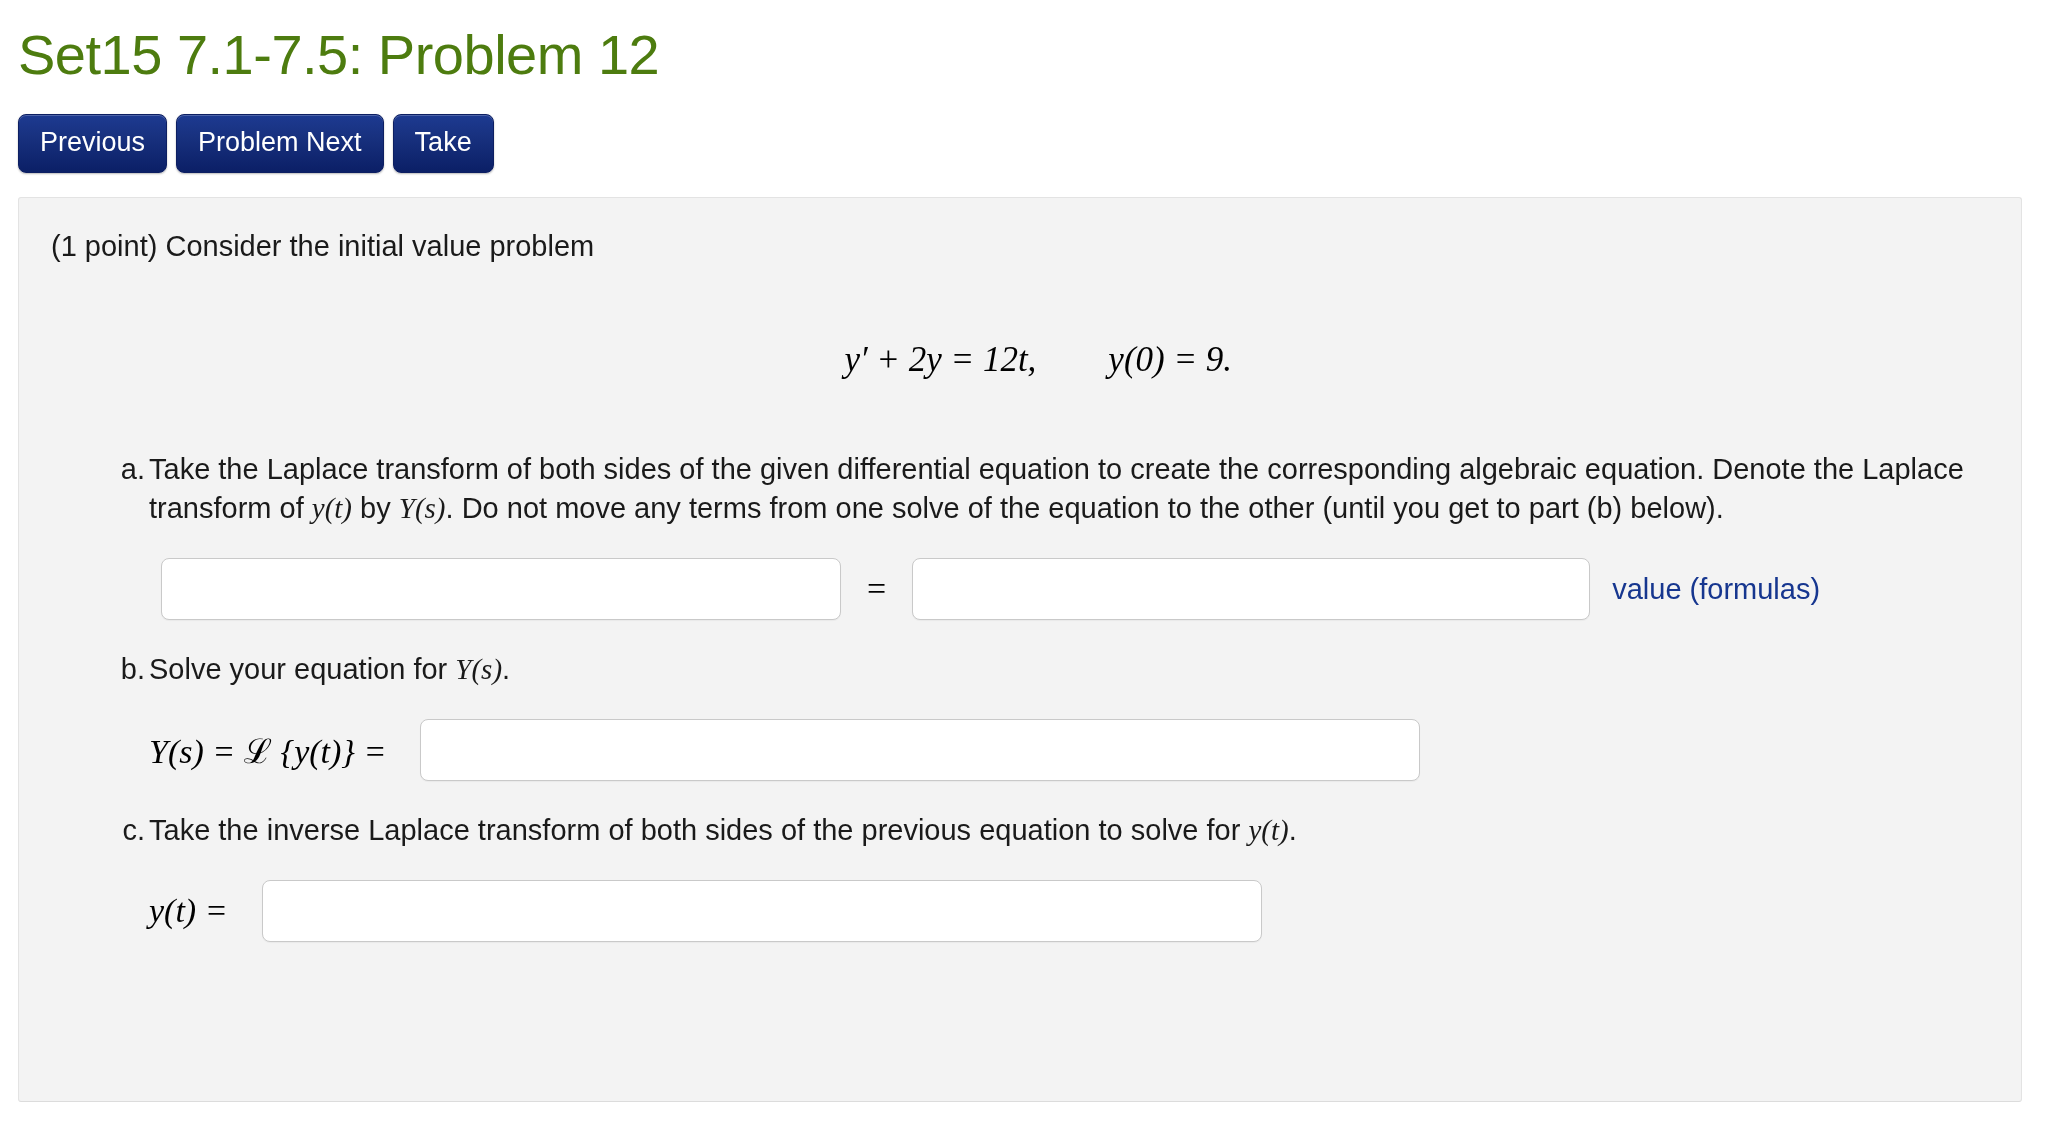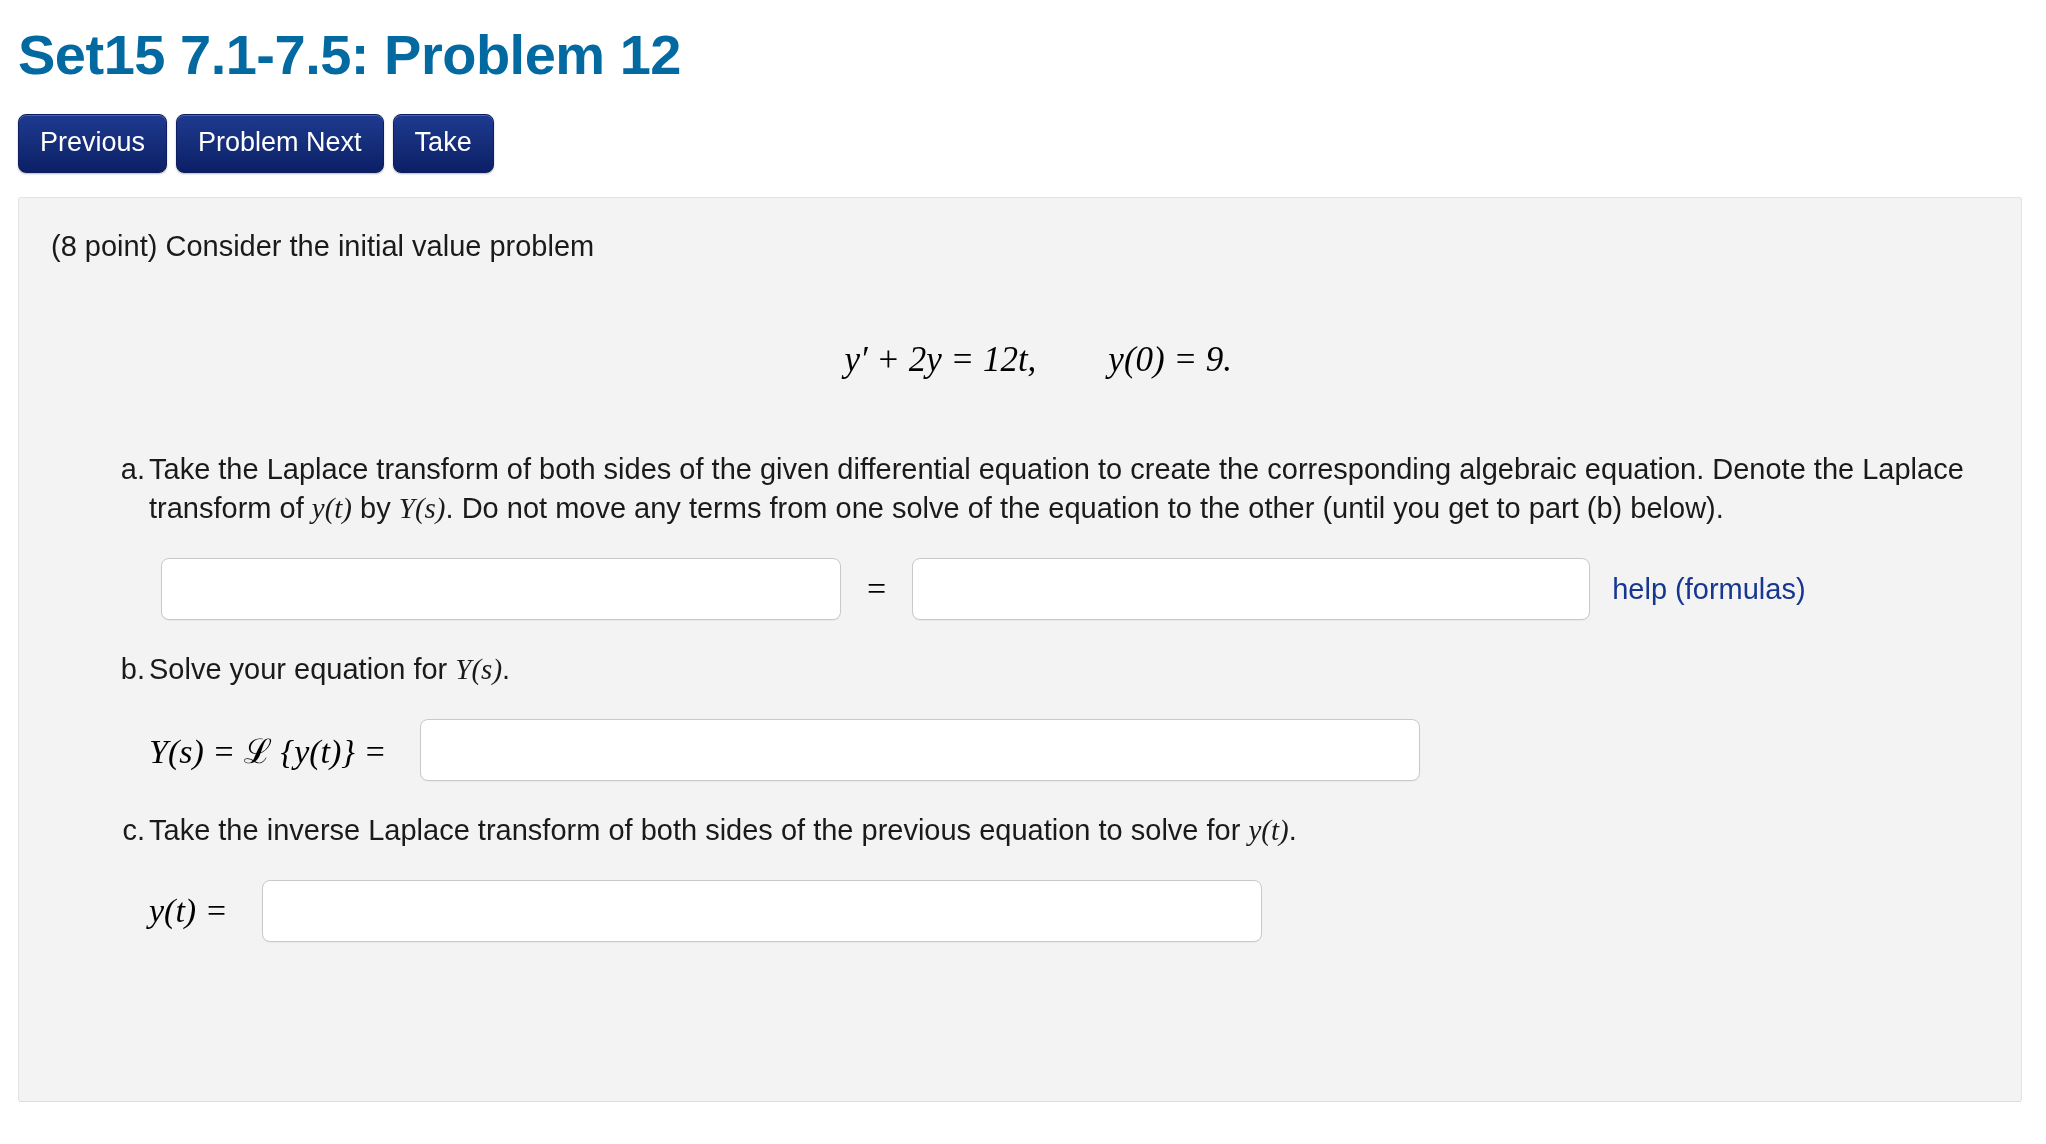--- a/index.html
+++ b/index.html
@@ -17,25 +17,25 @@
     overflow: hidden;
   }
   .page {
     padding: 0 0 0 18px;
     box-sizing: border-box;
   }
 
   
   .problem-title {
     font-size: 56px;
-    font-weight: bold;
+    font-weight: normal;
     letter-spacing: -0.5px;
     margin: 22px 0 0 0;
     line-height: 1.18;
-    color: #0369a1;
+    color: #4d7c0f;
   }
 
   
   .nav-bar {
     margin-top: 26px;
     display: flex;
     gap: 9px;
     align-items: flex-end;
   }
   .nav-button {
@@ -177,38 +177,38 @@
   <h1 class="problem-title">Set15 7.1-7.5: Problem 12</h1>
 
   <div class="nav-bar">
     <a class="nav-button" href="#">Previous</a>
     <a class="nav-button" href="#">Problem Next</a>
     <a class="nav-button" href="#">Take</a>
   </div>
 
   <div class="problem-panel">
 
-    <div class="intro-line">(8 point) Consider the initial value problem</div>
+    <div class="intro-line">(1 point) Consider the initial value problem</div>
 
     <div class="display-equation">
       <span class="math"><span>y′ + 2y = 12t,</span></span><span style="display:inline-block;width:72px"></span><span class="math"><span>y(0) = 9.</span></span>
     </div>
 
     <ul class="parts">
 
       <li class="part">
         <span class="part-marker">a.</span>
         <span class="part-text"><span>Take the Laplace transform of both sides of the given differential equation to create the corresponding algebraic equation. Denote the Laplace transform of </span><span class="math">y(t)</span><span> by </span><span class="math">Y(s)</span><span>. Do not move any terms from one solve of the equation to the other (until you get to part (b) below).</span></span>
       </li>
 
       <div class="answer-row indent-a">
         <input class="answer-input w-a-left" type="text" placeholder="" style="">
         <span class="equals-sign">=</span>
         <input class="answer-input w-a-right" type="text" placeholder="" style="">
-        <a class="help-link" href="#">help (formulas)</a>
+        <a class="help-link" href="#">value (formulas)</a>
       </div>
 
       <li class="part">
         <span class="part-marker">b.</span>
         <span class="part-text"><span>Solve your equation for </span><span class="math">Y(s)</span><span>.</span></span>
       </li>
 
       <div class="answer-row indent-b">
         <span class="lhs-label"><span class="math">Y(s) = </span><span class="script-l">ℒ</span><span class="math"> {y(t)} =</span></span>
         <input class="answer-input w-b" type="text" placeholder="" style="">

